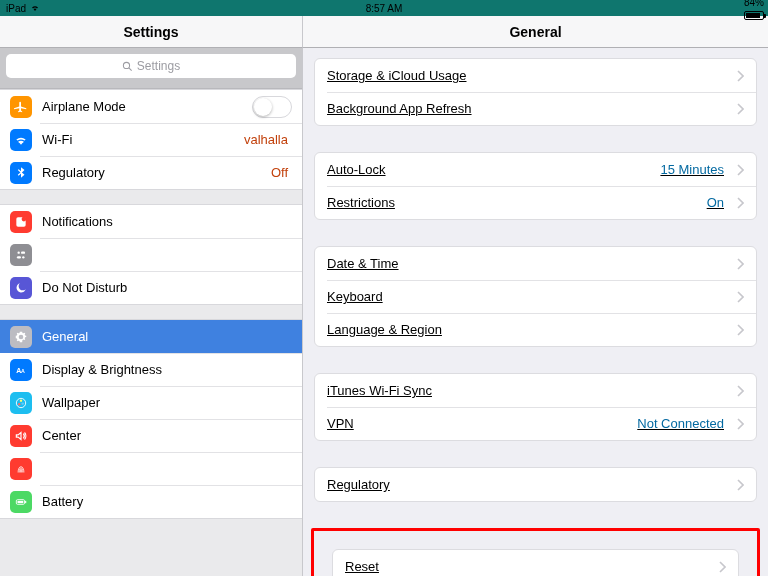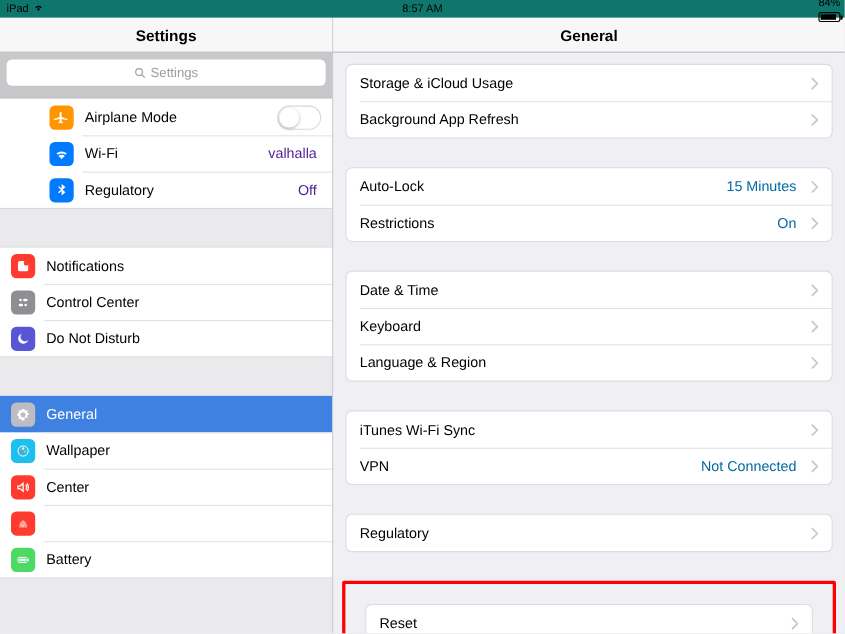--- a/index.html
+++ b/index.html
@@ -22,36 +22,36 @@
   .navbar-right { flex:1; border-bottom:1px solid #b0b0b4; background:#f7f7f8; display:flex; align-items:center; justify-content:center; font-weight:600; font-size:14px; }
 
   .panes { display:flex; height: calc(576px - 16px - 32px); }
 
   
   .left { width:303px; border-right:1px solid #c8c8cc; background:#eaeaec; overflow:hidden; }
   .searchbar-wrap { padding: 6px 6px 10px; background:#c8c8cb; border-bottom:1px solid #b8b8bc; }
   .searchbar { background:#fff; border-radius:5px; height:24px; display:flex; align-items:center; justify-content:center; color:#9c9ca2; font-size:12px; gap:4px; }
   .search-icon { width:11px; height:11px; }
 
-  .group { margin-top: 34px; background:#fff; border-top:1px solid #d8d8dc; border-bottom:1px solid #d8d8dc; }
-  .group:first-of-type { margin-top: 0; padding-left: 35px; }
+  .group { margin-top: 14px; background:#fff; border-top:1px solid #d8d8dc; border-bottom:1px solid #d8d8dc; }
+  .group:first-of-type { margin-top: 0; }
   .row { display:flex; align-items:center; height:33px; padding: 0 10px 0 10px; position:relative; }
   .row + .row .divider-line { position:absolute; left:40px; right:0; top:0; height:1px; background:#e2e2e5; }
   .row .icon { width:22px; height:22px; border-radius:5px; margin-right:10px; display:flex; align-items:center; justify-content:center; color:#fff; flex-shrink:0; }
   .row .label { font-size:13px; flex:1; }
-  .row .val { font-size:13px; color:#4c1d95; margin-right:4px; }
+  .row .val { font-size:13px; color:#c2410c; margin-right:4px; }
   .row.selected { background:#3f81e0; color:#fff; }
   .row.selected .label { color:#fff; }
 
   .toggle { width:40px; height:22px; border-radius:11px; background:#fff; border:1px solid #d8d8dc; position:relative; }
   .toggle .knob { position:absolute; left:1px; top:1px; width:18px; height:18px; border-radius:50%; background:#fff; box-shadow:0 1px 3px rgba(0,0,0,0.3); }
 
   
   .right { flex:1; background:#efeff4; overflow:hidden; padding-top: 10px; }
-  .rgroup { margin: 0 11px 26px; background:#fff; border:1px solid #dcdce0; border-radius:6px; overflow:hidden; }
+  .rgroup { margin: 0 11px 26px; background:#fff; border:1px solid #dcdce0; border-radius:6px; overflow:hidden;text-decoration:underline; }
   .rrow { display:flex; align-items:center; height:33px; padding: 0 12px; position:relative; }
   .rrow + .rrow:before { content:""; position:absolute; left:12px; right:0; top:0; height:1px; background:#e2e2e5; }
   .rrow .rlabel { font-size:13px; flex:1; }
   .rrow .rval { font-size:13px; color:#0369a1; margin-right:13px; }
   .chev { color:#c7c7cc; }
   .chev svg { display:block; }
 
   .highlight-box { border:3px solid #f00; border-radius:2px; margin: 0 8px; }
   .highlight-box .rgroup { margin: 18px; }
 
@@ -151,40 +151,49 @@
           <div class="row">
             <span class="divider-line"></span>
             <span class="icon bg-grey">
               <svg width="14" height="14" viewBox="0 0 24 24" fill="#fff">
                 <circle cx="8" cy="8" r="2"></circle>
                 <rect x="12" y="6" width="7" height="4" rx="2"></rect>
                 <rect x="5" y="14" width="7" height="4" rx="2"></rect>
                 <circle cx="16" cy="16" r="2"></circle>
               </svg>
             </span>
-            <span class="label">Control Center</span>
           </div>
           <div class="row">
             <span class="divider-line"></span>
             <span class="icon bg-purple">
               <svg width="14" height="14" viewBox="0 0 24 24" fill="#fff">
                 <path d="M20 14A8 8 0 1110 4a6 6 0 0010 10z"></path>
               </svg>
             </span>
             <span class="label">Do Not Disturb</span>
           </div>
         </div>
         <div class="group">
           <div class="row selected">
             <span class="icon bg-selgrey">
               <svg width="14" height="14" viewBox="0 0 24 24" fill="#fff">
                 <path d="M12 8a4 4 0 100 8 4 4 0 000-8zm9 4l-2 .5a7 7 0 01-.7 1.7l1 1.7-1.4 1.4-1.7-1a7 7 0 01-1.7.7L14 21h-4l-.5-2a7 7 0 01-1.7-.7l-1.7 1L4.7 17.9l1-1.7A7 7 0 015 14.5L3 14v-4l2-.5a7 7 0 01.7-1.7l-1-1.7L6.1 4.7l1.7 1A7 7 0 019.5 5L10 3h4l.5 2a7 7 0 011.7.7l1.7-1 1.4 1.4-1 1.7a7 7 0 01.7 1.7L21 10z"></path>
               </svg>
             </span>
             <span class="label">General</span>
+          </div>
+          <div class="row">
+            <span class="divider-line"></span>
+            <span class="icon bg-blue">
+              <svg width="14" height="14" viewBox="0 0 24 24" fill="#fff">
+                <text x="4" y="17" font-size="12" font-family="Arial" fill="#fff" font-weight="bold">A</text>
+                <text x="12" y="17" font-size="9" font-family="Arial" fill="#fff" font-weight="bold">A</text>
+              </svg>
+            </span>
+            <span class="label">Display &amp; Brightness</span>
           </div>
           <div class="row">
             <span class="divider-line"></span>
             <span class="icon bg-cyan">
               <svg width="14" height="14" viewBox="0 0 24 24" fill="#fff">
                 <circle cx="12" cy="12" r="8" fill="none" stroke="#fff" stroke-width="1.5"></circle>
                 <circle cx="12" cy="8" r="2" fill="#ff6"></circle>
                 <circle cx="15" cy="13" r="2" fill="#6cf"></circle>
                 <circle cx="9" cy="14" r="2" fill="#f66"></circle>
               </svg>

